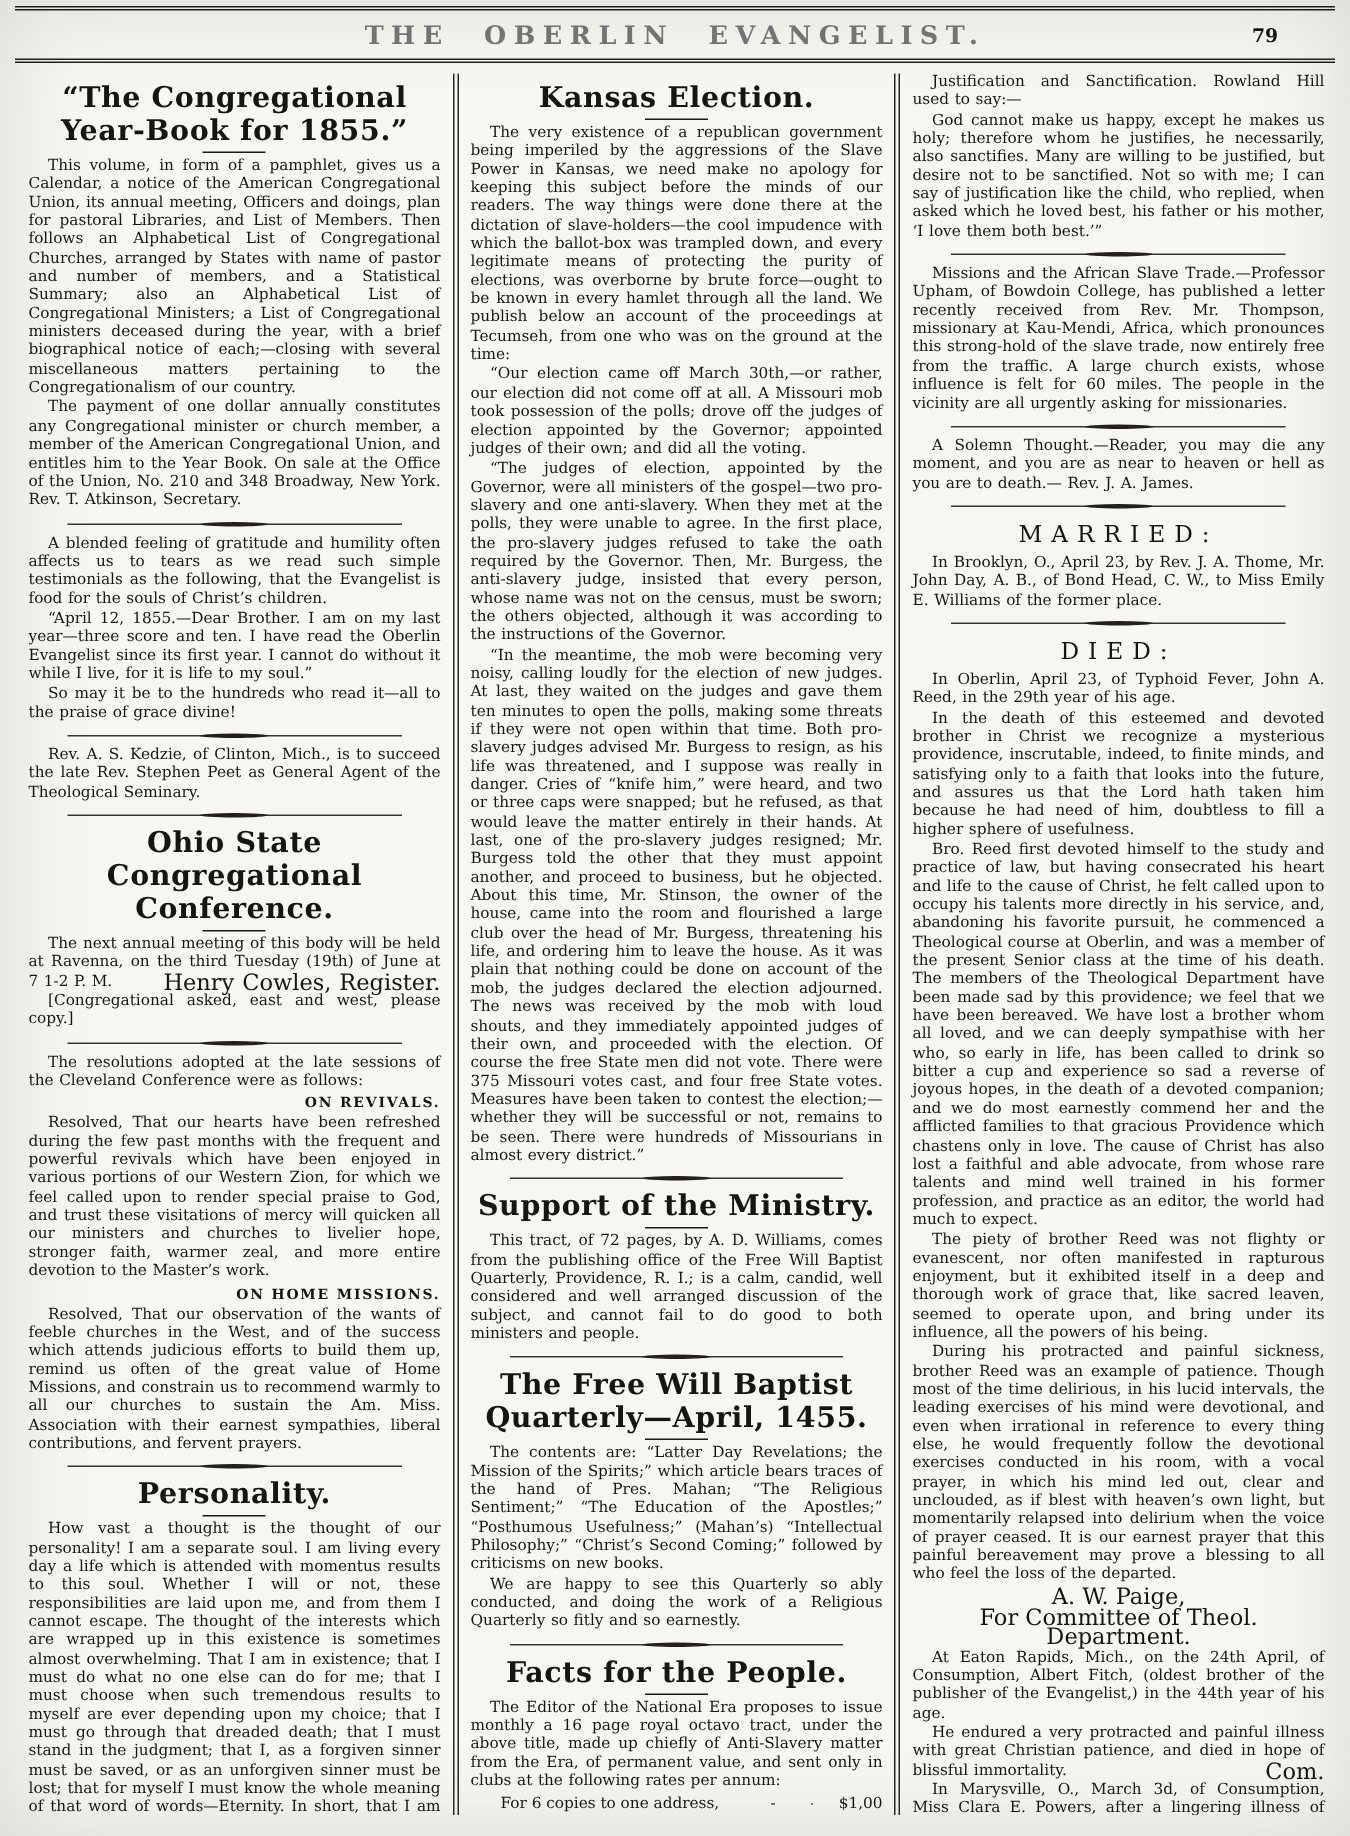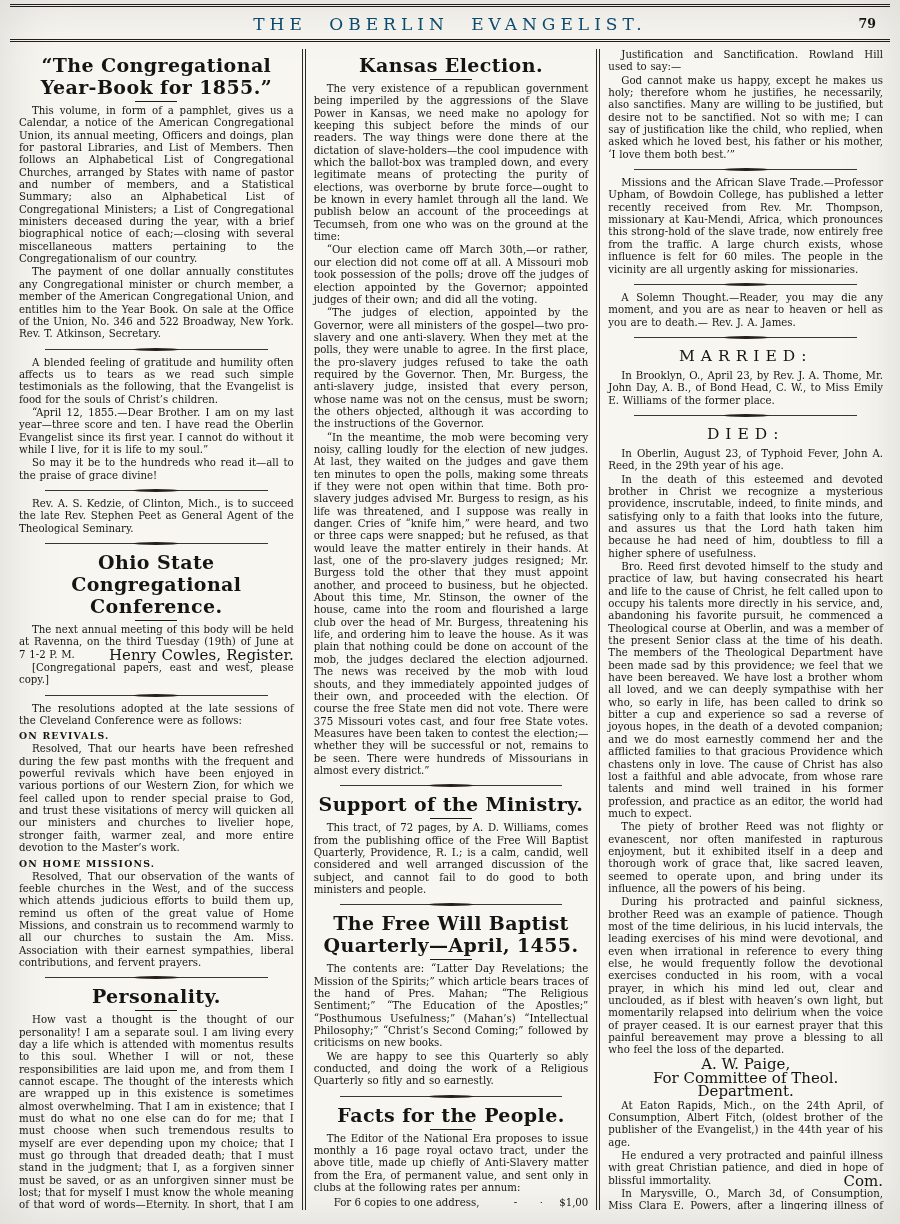--- a/index.html
+++ b/index.html
@@ -11,24 +11,24 @@
     box-shadow:inset 0 0 60px rgba(90,85,75,.18);
   }
   
   .top-rule, .head-rule {
     height:3px; border-top:1px solid #201d1a; border-bottom:1px solid #201d1a;
     margin:0 10px;
   }
   .top-rule { margin-top:4px; }
   .masthead-row { position:relative; padding:7px 0 5px; }
   .masthead {
-    text-align:center; font-weight:normal; font-size:17px;
-    letter-spacing:5px; word-spacing:12px; color:#0c4a6e;
-  }
-  .page-number { position:absolute; right:24px; top:9px; font-weight:bold; font-size:12.5px; }
+    text-align:center; font-weight:bold; font-size:17px;
+    letter-spacing:5px; word-spacing:12px; color:#737373;
+  }
+  .page-number { position:absolute; right:48px; top:9px; font-weight:bold; font-size:12.5px; }
   
   .columns { display:flex; align-items:stretch; padding:7px 10px 0 12px; height:1168px; }
   .column { flex:1 1 0; padding:0 7px; overflow:hidden; }
   .col-divider {
     width:4px; border-left:1px solid #2b2722; border-right:1px solid #2b2722;
     margin:0 1px; flex:0 0 auto;
   }
   
   .para {
     font-size:10.2px; line-height:12.35px; text-align:justify;
@@ -40,21 +40,21 @@
   }
   .article-title::after {
     content:""; display:block; width:42px; margin:3px auto 3px;
     border-top:1.6px solid #1c1916;
   }
   .big-title {
     font-weight:normal; font-size:15.5px; letter-spacing:6px; text-align:center;
     margin:7px 0 5px;
   }
   .subhead {
-    font-size:9.3px; font-weight:bold; text-align:left; letter-spacing:1.2px;
+    font-size:9.3px; font-weight:bold; text-align:right; letter-spacing:1.2px;
     margin:3px 0 2px;
   }
   .sep { position:relative; height:5px; margin:6px 26px 5px; }
   .sep .sep-line { position:absolute; left:0; right:0; top:2px; border-top:1px solid #3a3631; }
   .sep .sep-diamond {
     position:absolute; left:50%; top:1px; width:46px; height:3px; margin-left:-23px;
     background:#241f1b; border-radius:50%;
   }
   .sig { float:right; font-size:15px; }
   .rates { margin:2px 0 2px 20px; font-size:10.2px; }
@@ -72,40 +72,40 @@
   <div class="top-rule"></div>
   <div class="masthead-row">
     <div class="masthead">THE OBERLIN EVANGELIST.</div>
     <div class="page-number">79</div>
   </div>
   <div class="head-rule"></div>
   <div class="columns" id="columns">
       <div class="column">
         <div class="article-title">“The Congregational Year-Book for 1855.”</div>
         <p class="para">This volume, in form of a pamphlet, gives us a Calendar, a notice of the American Congregational Union, its annual meeting, Officers and doings, plan for pastoral Libraries, and List of Members.  Then follows an Alphabetical List of Congregational Churches, arranged by States with name of pastor and number of members, and a Statistical Summary; also an Alphabetical List of Congregational Ministers; a List of Congregational ministers deceased during the year, with a brief biographical notice of each;—closing with several miscellaneous matters pertaining to the Congregationalism of our country.</p>
-        <p class="para">The payment of one dollar annually constitutes any Congregational minister or church member, a member of the American Congregational Union, and entitles him to the Year Book.  On sale at the Office of the Union, No. 346 and 522 Broadway, New York.  Rev. T. Atkinson, Secretary.</p>
+        <p class="para">The payment of one dollar annually constitutes any Congregational minister or church member, a member of the American Congregational Union, and entitles him to the Year Book.  On sale at the Office of the Union, No. 210 and 348 Broadway, New York.  Rev. T. Atkinson, Secretary.</p>
         <div class="sep">
           <span class="sep-line"></span>
           <span class="sep-diamond"></span>
         </div>
         <p class="para">A blended feeling of gratitude and humility often affects us to tears as we read such simple testimonials as the following, that the Evangelist is food for the souls of Christ’s children.</p>
         <p class="para">“April 12, 1855.—Dear Brother.  I am on my last year—three score and ten.  I have read the Oberlin Evangelist since its first year.  I cannot do without it while I live, for it is life to my soul.”</p>
         <p class="para">So may it be to the hundreds who read it—all to the praise of grace divine!</p>
         <div class="sep">
           <span class="sep-line"></span>
           <span class="sep-diamond"></span>
         </div>
         <p class="para">Rev. A. S. Kedzie, of Clinton, Mich., is to succeed the late Rev. Stephen Peet as General Agent of the Theological Seminary.</p>
         <div class="sep">
           <span class="sep-line"></span>
           <span class="sep-diamond"></span>
         </div>
         <div class="article-title">Ohio State Congregational Conference.</div>
         <p class="para">The next annual meeting of this body will be held at Ravenna, on the third Tuesday (19th) of June at 7 1-2 P. M.<span class="sig"> Henry Cowles, Register.</span></p>
-        <p class="para">[Congregational papers, east and west, please copy.]</p>
+        <p class="para">[Congregational asked, east and west, please copy.]</p>
         <div class="sep">
           <span class="sep-line"></span>
           <span class="sep-diamond"></span>
         </div>
         <p class="para">The resolutions adopted at the late sessions of the Cleveland Conference were as follows:</p>
         <div class="subhead">ON REVIVALS.</div>
         <p class="para">Resolved, That our hearts have been refreshed during the few past months with the frequent and powerful revivals which have been enjoyed in various portions of our Western Zion, for which we feel called upon to render special praise to God, and trust these visitations of mercy will quicken all our ministers and churches to livelier hope, stronger faith, warmer zeal, and more entire devotion to the Master’s work.</p>
         <div class="subhead">ON HOME MISSIONS.</div>
         <p class="para">Resolved, That our observation of the wants of feeble churches in the West, and of the success which attends judicious efforts to build them up, remind us often of the great value of Home Missions, and constrain us to recommend warmly to all our churches to sustain the Am. Miss. Association with their earnest sympathies, liberal contributions, and fervent prayers.</p>
         <div class="sep">
@@ -182,21 +182,21 @@
           <span class="sep-line"></span>
           <span class="sep-diamond"></span>
         </div>
         <div class="big-title">MARRIED:</div>
         <p class="para">In Brooklyn, O., April 23, by Rev. J. A. Thome, Mr. John Day, A. B., of Bond Head, C. W., to Miss Emily E. Williams of the former place.</p>
         <div class="sep">
           <span class="sep-line"></span>
           <span class="sep-diamond"></span>
         </div>
         <div class="big-title">DIED:</div>
-        <p class="para">In Oberlin, August 23, of Typhoid Fever, John A. Reed, in the 29th year of his age.</p>
+        <p class="para">In Oberlin, April 23, of Typhoid Fever, John A. Reed, in the 29th year of his age.</p>
         <p class="para">In the death of this esteemed and devoted brother in Christ we recognize a mysterious providence, inscrutable, indeed, to finite minds, and satisfying only to a faith that looks into the future, and assures us that the Lord hath taken him because he had need of him, doubtless to fill a higher sphere of usefulness.</p>
         <p class="para">Bro. Reed first devoted himself to the study and practice of law, but having consecrated his heart and life to the cause of Christ, he felt called upon to occupy his talents more directly in his service, and, abandoning his favorite pursuit, he commenced a Theological course at Oberlin, and was a member of the present Senior class at the time of his death.  The members of the Theological Department have been made sad by this providence; we feel that we have been bereaved.  We have lost a brother whom all loved, and we can deeply sympathise with her who, so early in life, has been called to drink so bitter a cup and experience so sad a reverse of joyous hopes, in the death of a devoted companion; and we do most earnestly commend her and the afflicted families to that gracious Providence which chastens only in love.  The cause of Christ has also lost a faithful and able advocate, from whose rare talents and mind well trained in his former profession, and practice as an editor, the world had much to expect.</p>
         <p class="para">The piety of brother Reed was not flighty or evanescent, nor often manifested in rapturous enjoyment, but it exhibited itself in a deep and thorough work of grace that, like sacred leaven, seemed to operate upon, and bring under its influence, all the powers of his being.</p>
         <p class="para">During his protracted and painful sickness, brother Reed was an example of patience.  Though most of the time delirious, in his lucid intervals, the leading exercises of his mind were devotional, and even when irrational in reference to every thing else, he would frequently follow the devotional exercises conducted in his room, with a vocal prayer, in which his mind led out, clear and unclouded, as if blest with heaven’s own light, but momentarily relapsed into delirium when the voice of prayer ceased.  It is our earnest prayer that this painful bereavement may prove a blessing to all who feel the loss of the departed.</p>
         <div>
           <div class="centerlines">A. W. Paige,</div>
           <div class="centerlines">For Committee of Theol. Department.</div>
         </div>
         <p class="para">At Eaton Rapids, Mich., on the 24th April, of Consumption, Albert Fitch, (oldest brother of the publisher of the Evangelist,) in the 44th year of his age.</p>
         <p class="para">He endured a very protracted and painful illness with great Christian patience, and died in hope of blissful immortality.<span class="sig"> Com.</span></p>

